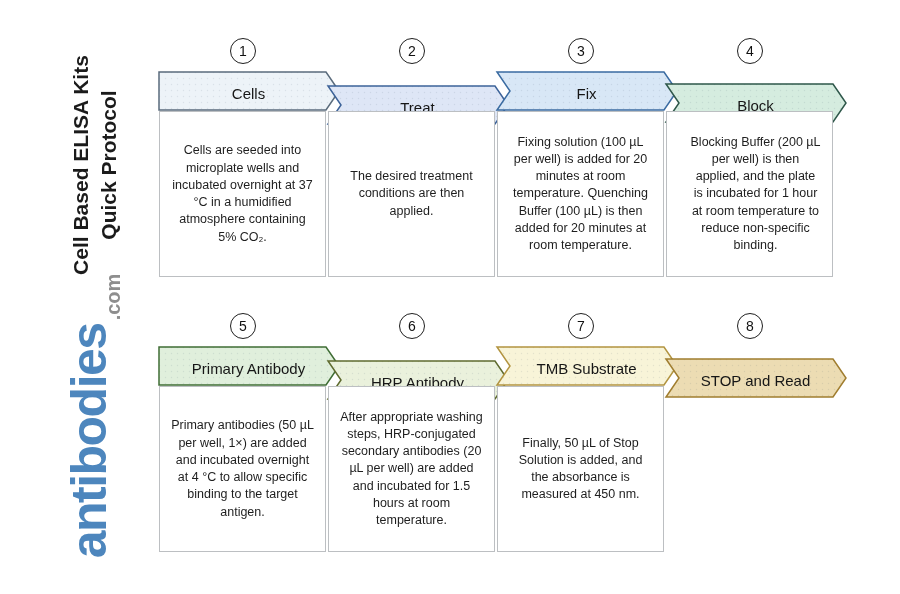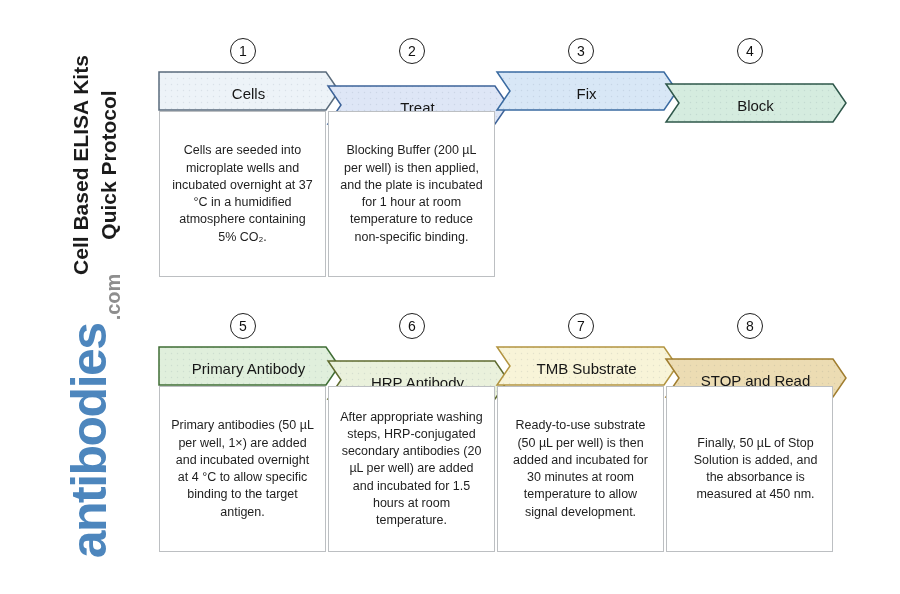--- a/index.html
+++ b/index.html
@@ -140,20 +140,26 @@
           <polygon points="1,1 168,1 181,20 168,39 1,39 14,20" fill="url(#dotpat)" stroke-width="1.5" stroke="#2e574a"></polygon>
         </svg>
         <span class="label">Block</span>
       </div>
     </div>
     <div class="boxes">
       <div class="box">
           <div class="desc">Cells are seeded into microplate wells and incubated overnight at 37 °C in a humidified atmosphere containing 5% CO₂.</div>
         </div>
       <div class="box">
+          <div class="desc">The desired treatment conditions are then applied.</div>
+        </div>
+      <div class="box">
+          <div class="desc">Fixing solution (100 µL per well) is added for 20 minutes at room temperature. Quenching Buffer (100 µL) is then added for 20 minutes at room temperature.</div>
+        </div>
+      <div class="box">
           <div class="desc">Blocking Buffer (200 µL per well) is then applied, and the plate is incubated for 1 hour at room temperature to reduce non-specific binding.</div>
         </div>
     </div>
   </div>
 
   <div class="prow" id="row2">
     <div class="circles">
       <div class="circle">
           <span>5</span>
         </div>
@@ -198,21 +204,18 @@
       </div>
     </div>
     <div class="boxes">
       <div class="box">
           <div class="desc">Primary antibodies (50 µL per well, 1×) are added and incubated overnight at 4 °C to allow specific binding to the target antigen.</div>
         </div>
       <div class="box">
           <div class="desc">After appropriate washing steps, HRP-conjugated secondary antibodies (20 µL per well) are added and incubated for 1.5 hours at room temperature.</div>
         </div>
       <div class="box">
-          <div class="desc">Ready-to-use substrate (50 µL per well) is then added and incubated for 30 minutes at room temperature to allow signal development.</div>
-        </div>
-      <div class="box">
           <div class="desc">Finally, 50 µL of Stop Solution is added, and the absorbance is measured at 450 nm.</div>
         </div>
     </div>
   </div>
 
 </div>
 
 </body></html>

